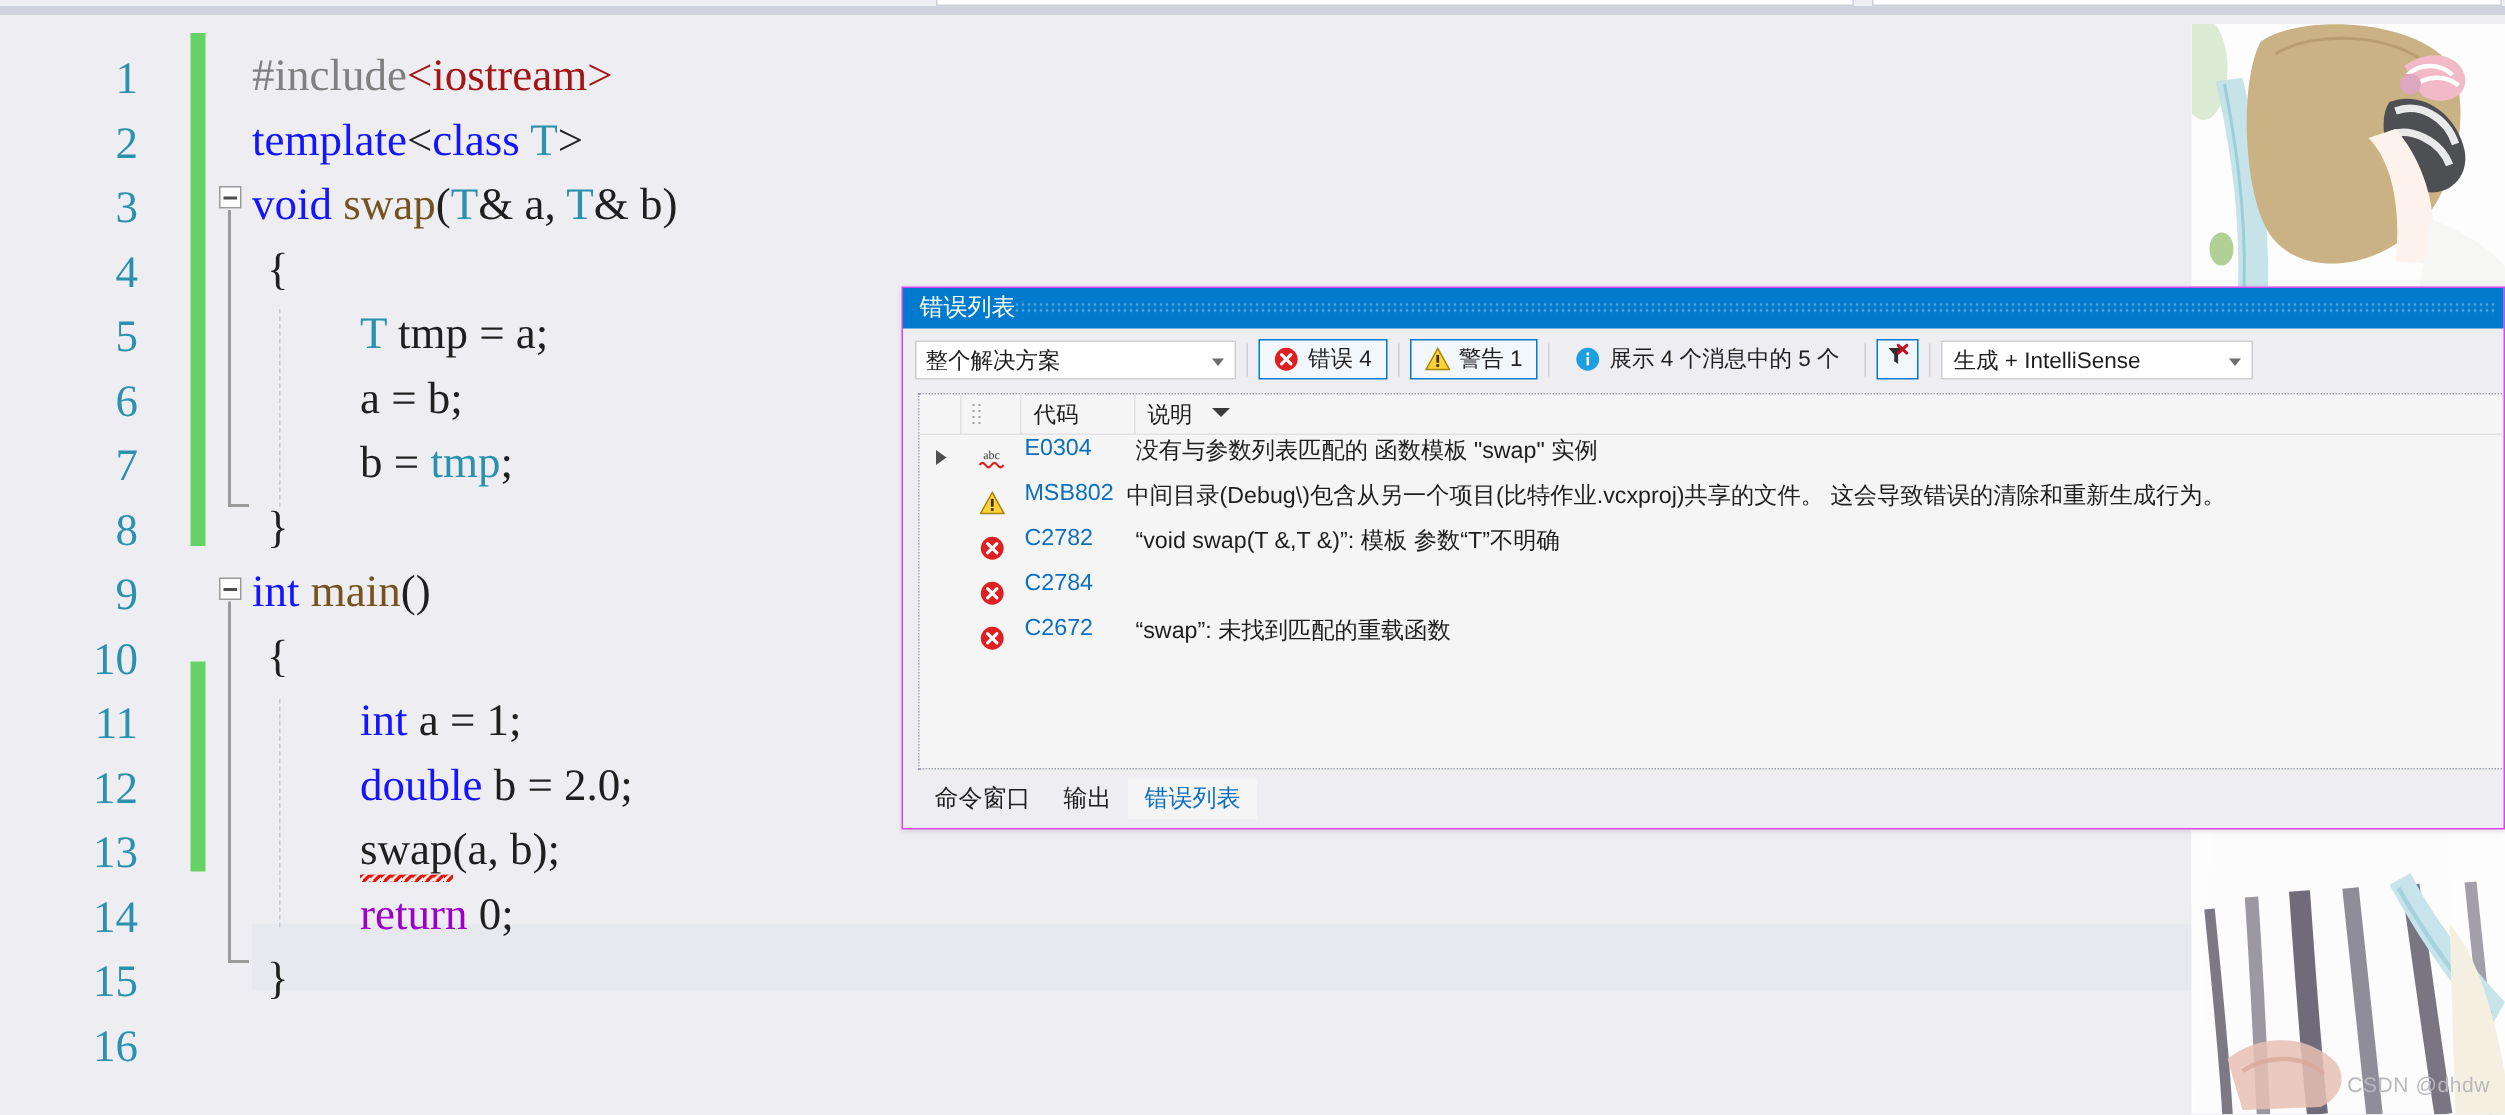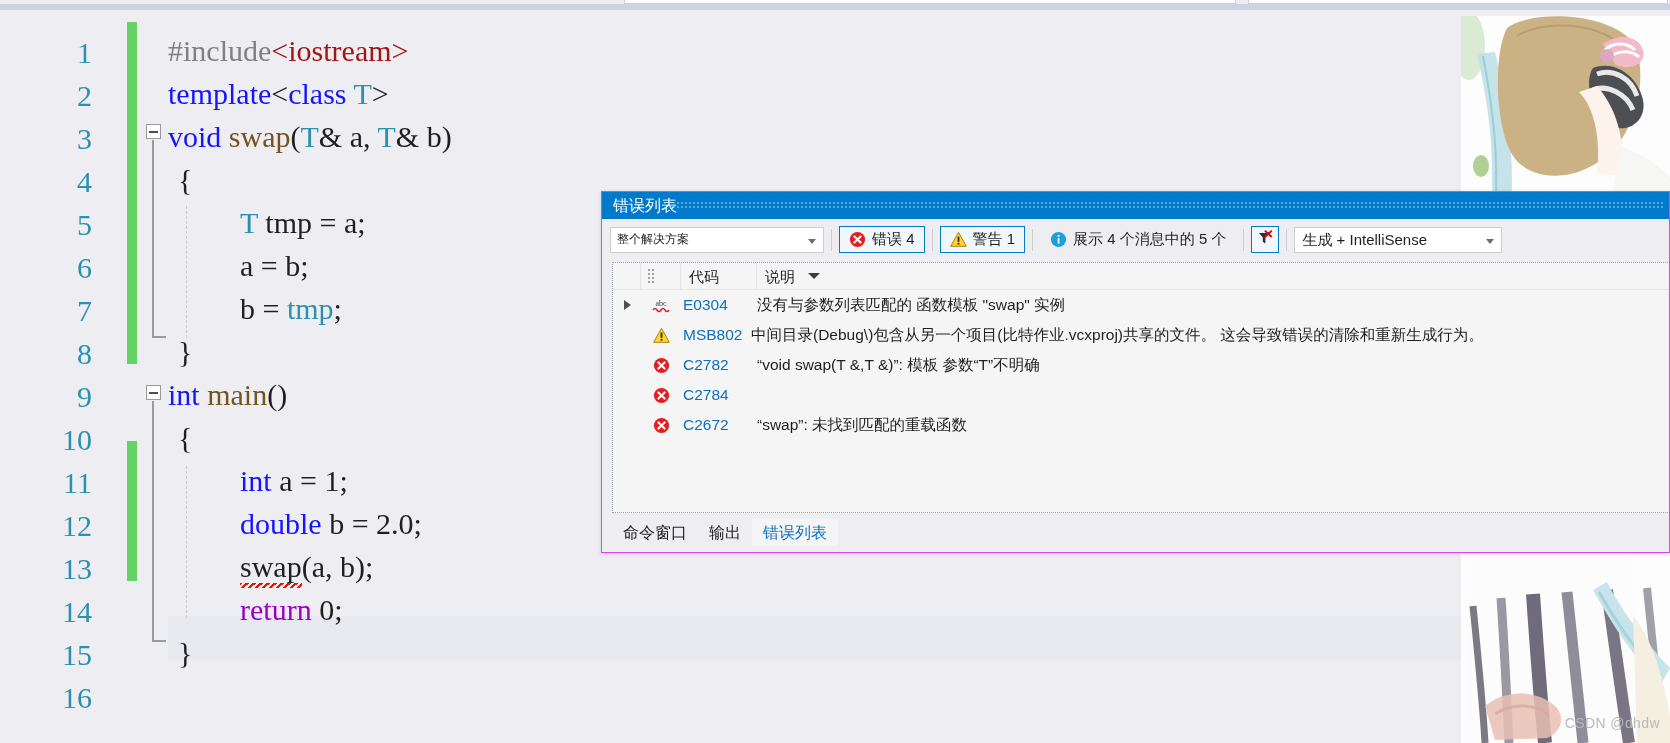--- a/index.html
+++ b/index.html
@@ -113,21 +113,21 @@
     position: absolute; left: 74px; right: 6px; top: 9px; height: 9px;
     background-image: radial-gradient(#58a6dd 0.9px, transparent 1.1px);
     background-size: 4px 4px;
   }
   .errwin-toolbar {
     height: 38px; display: flex; align-items: center; gap: 0px;
     padding: 3px 6px 0 8px;
   }
   .scope-select {
     width: 214px; height: 26px; background: #fff;
-    border: 1px solid #ccced0; font-size: 12px; color: #1e1e1e;
+    border: 1px solid #ccced0; font-size: 15px; color: #1e1e1e;
     position: relative; padding: 3px 20px 0 6px; white-space: nowrap; overflow: hidden;
   }
   .scope-select .caret {
     position: absolute; right: 7px; top: 11px; width: 0; height: 0;
     border-left: 4.5px solid transparent; border-right: 4.5px solid transparent;
     border-top: 5px solid #6d6d6d;
   }
   .tbsep {
     width: 1px; height: 22px; background: #ccced0; margin: 0 7px;
   }
@@ -176,21 +176,21 @@
     display: inline-block; margin-left: 9px; position: relative; top: -3px;
     width: 0; height: 0; border-left: 6px solid transparent;
     border-right: 6px solid transparent; border-top: 6px solid #3a3a3a;
   }
   .gh .dotgrip-v {
     position: absolute; left: 6px; top: 5px; width: 9px; height: 16px;
     background-image: radial-gradient(#a0a0a0 0.8px, transparent 1px);
     background-size: 4px 4px;
   }
   .row {
-    display: flex; align-items: center; height: 30px; font-size: 15.5px; color: #1e1e1e;
+    display: flex; height: 30px; font-size: 15.5px; color: #1e1e1e;
   }
   .row .c-exp { width: 28px; display: flex; align-items: center; justify-content: center; flex: none; }
   .row .c-ico { width: 40px; display: flex; align-items: center; justify-content: center; flex: none; }
   .row .c-code { width: 76px; color: #0d6fbf; flex: none; padding-left: 2px; }
   .row .c-desc { flex: 1; white-space: nowrap; overflow: hidden; }
   .tri-right {
     width: 0; height: 0; border-top: 5px solid transparent;
     border-bottom: 5px solid transparent; border-left: 7px solid #4f4f4f;
   }
   .abc-ico {

